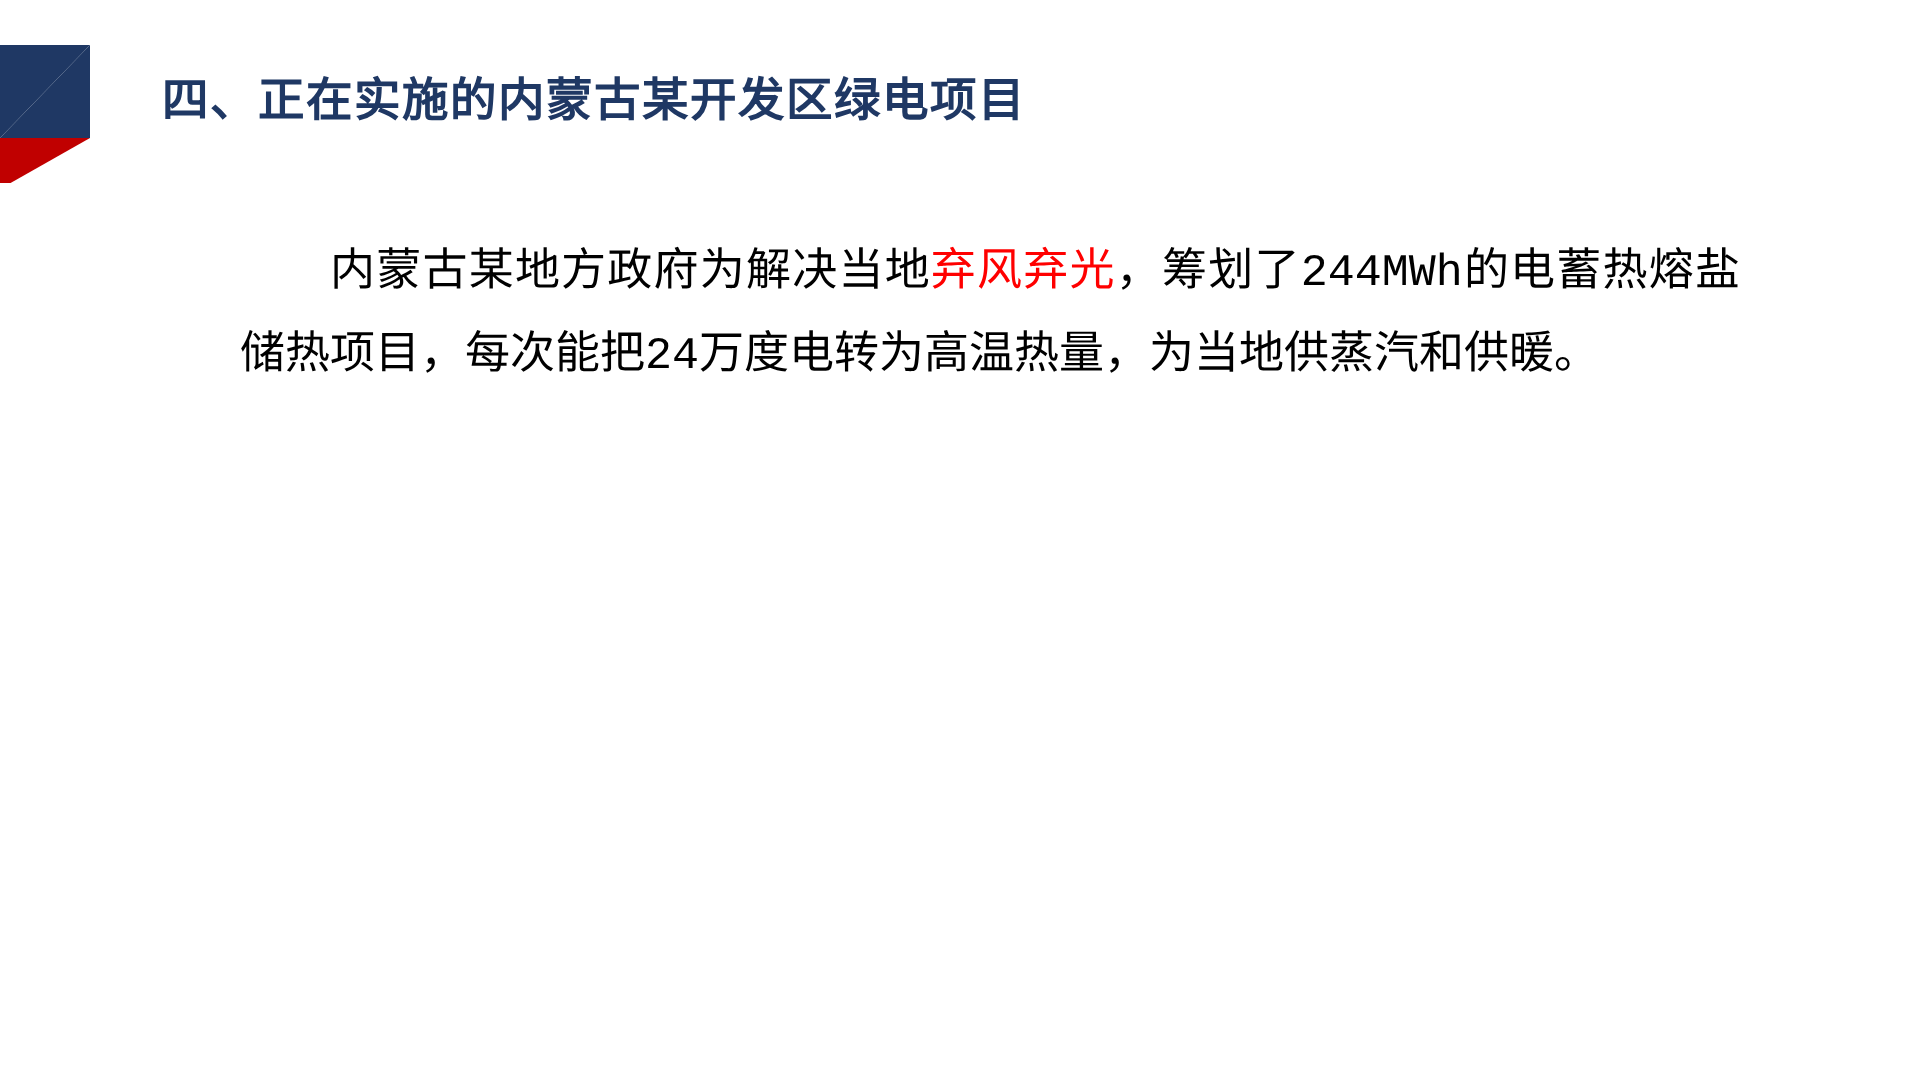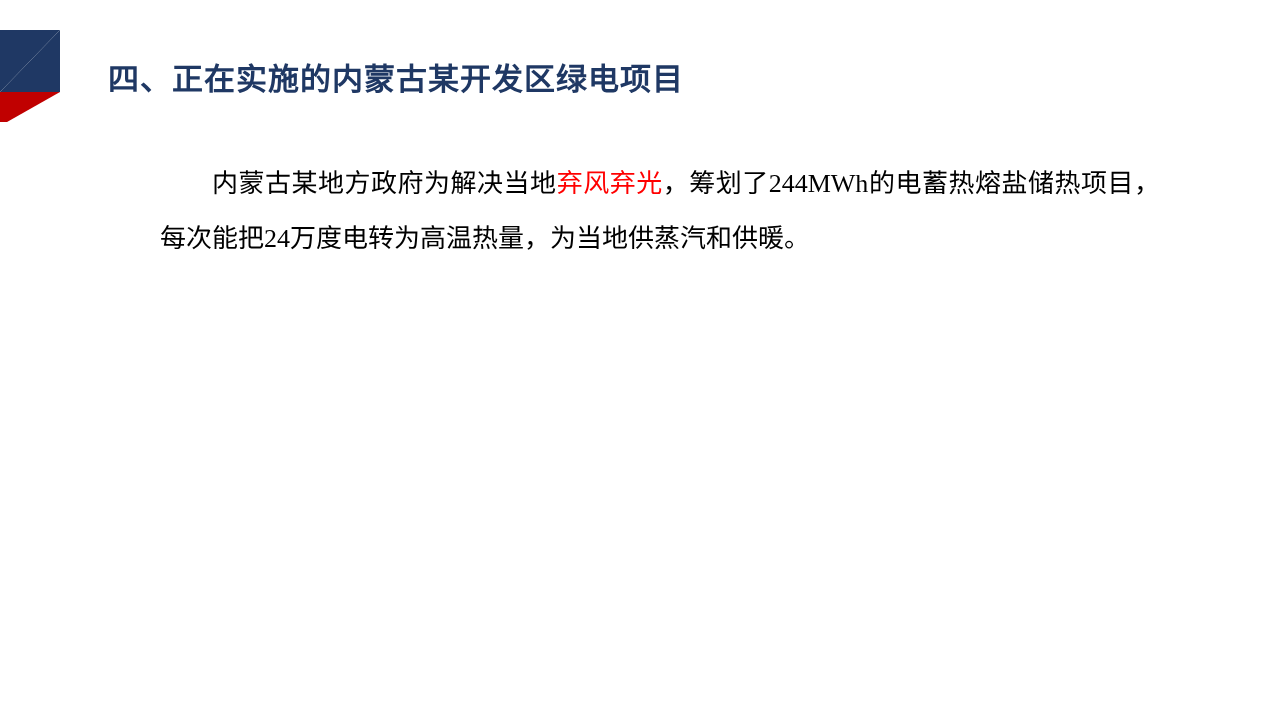--- a/index.html
+++ b/index.html
@@ -29,21 +29,21 @@
     height: 92px;
   }
   .corner-mark svg {
     display: block;
   }
 
   
   .title-row {
     position: absolute;
     left: 108px;
-    top: 52px;
+    top: 39px;
     width: 1060px;
     height: 56px;
     display: flex;
     align-items: center;
   }
   .slide-title {
     font-family: "Liberation Serif", "DejaVu Serif", serif;
     font-size: 31px;
     font-weight: bold;
     color: #1F3864;
@@ -53,22 +53,22 @@
   }
 
   
   .body-area {
     position: absolute;
     left: 160px;
     top: 156px;
     width: 1000px;
   }
   .para {
-    font-family: Liberation Serif, serif;
-    font-size: 26px;
+    font-family: Liberation Mono, monospace;
+    font-size: 30px;
     color: #000000;
     line-height: 55px;
     text-align: justify;
     text-justify: inter-ideograph;
     text-indent: 2em;
     margin: 0;
   }
   .para + .para {
     margin-top: 2px;
   }

